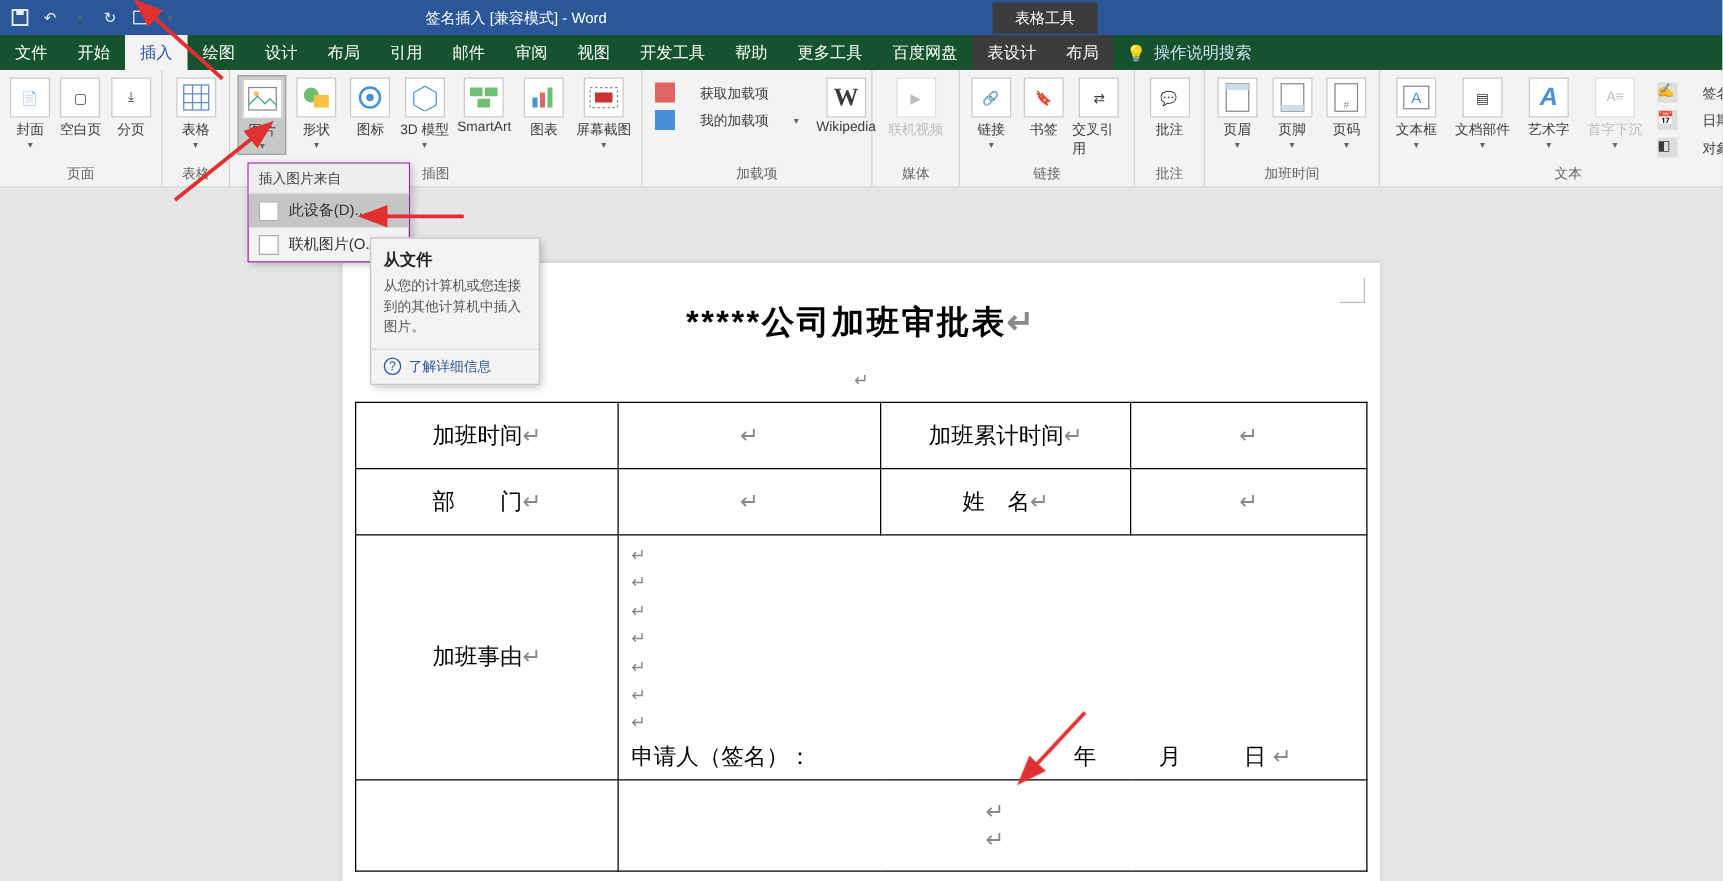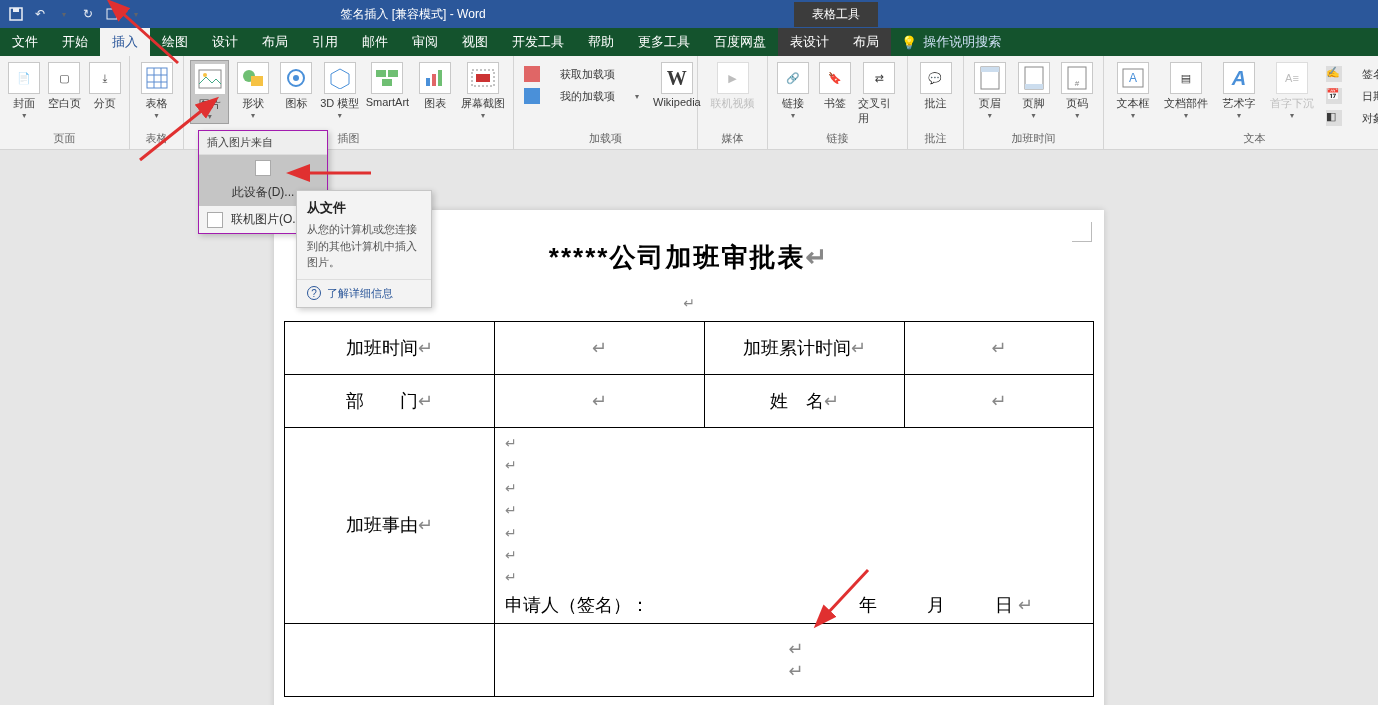--- a/index.html
+++ b/index.html
@@ -28,21 +28,21 @@
 .ribbon .bigbtn.open { background: #c8c8c8; border: 1px solid #a0a0a0; }
 .ribbon .smallbtn { display: flex; align-items: center; gap: 20px; font-size: 11px; color: #3b3b3b; padding: 2px 4px; cursor: pointer; white-space: nowrap; }
 .ribbon .smallbtn .icon16 { width: 16px; height: 16px; background: #ddd; }
 .ribbon .vcol { display: flex; flex-direction: column; gap: 2px; padding-top: 4px; }
 .caret { font-size: 8px; color: #666; }
 
 
 .dropdown { position: absolute; top: 130px; left: 198px; background: #f3f3f3; border: 1px solid #a21caf; box-shadow: 2px 2px 6px rgba(0,0,0,.2); width: 130px; z-index: 20; }
 .dropdown .hdr { background: #eee; padding: 4px 8px; font-size: 11px; color: #444; border-bottom: 1px solid #ddd; }
 .dropdown .item { display: flex; align-items: center; gap: 8px; padding: 5px 8px; font-size: 12px; color: #333; cursor: pointer; }
-.dropdown .item.hover { background: #c5c5c5; flex-direction: column; }
+.dropdown .item.hover { background: #c5c5c5; }
 .dropdown .item .ic { width: 16px; height: 16px; background: #fff; border: 1px solid #aaa; }
 
 
 .supertip { position: absolute; top: 190px; left: 296px; width: 136px; background: #f3f3f3; border: 1px solid #c6c6c6; box-shadow: 2px 2px 6px rgba(0,0,0,.2); z-index: 20; }
 .supertip .st-title { font-size: 13px; font-weight: bold; color: #222; padding: 8px 10px 4px; }
 .supertip .st-body { font-size: 11px; color: #555; padding: 0 10px 8px; line-height: 1.5; }
 .supertip .st-help { border-top: 1px solid #ddd; padding: 6px 10px; display: flex; align-items: center; gap: 6px; font-size: 11px; color: #2b579a; }
 .supertip .qmark { width: 14px; height: 14px; border-radius: 50%; border: 1px solid #2b579a; display: flex; align-items: center; justify-content: center; font-size: 10px; color: #2b579a; }
 
 

